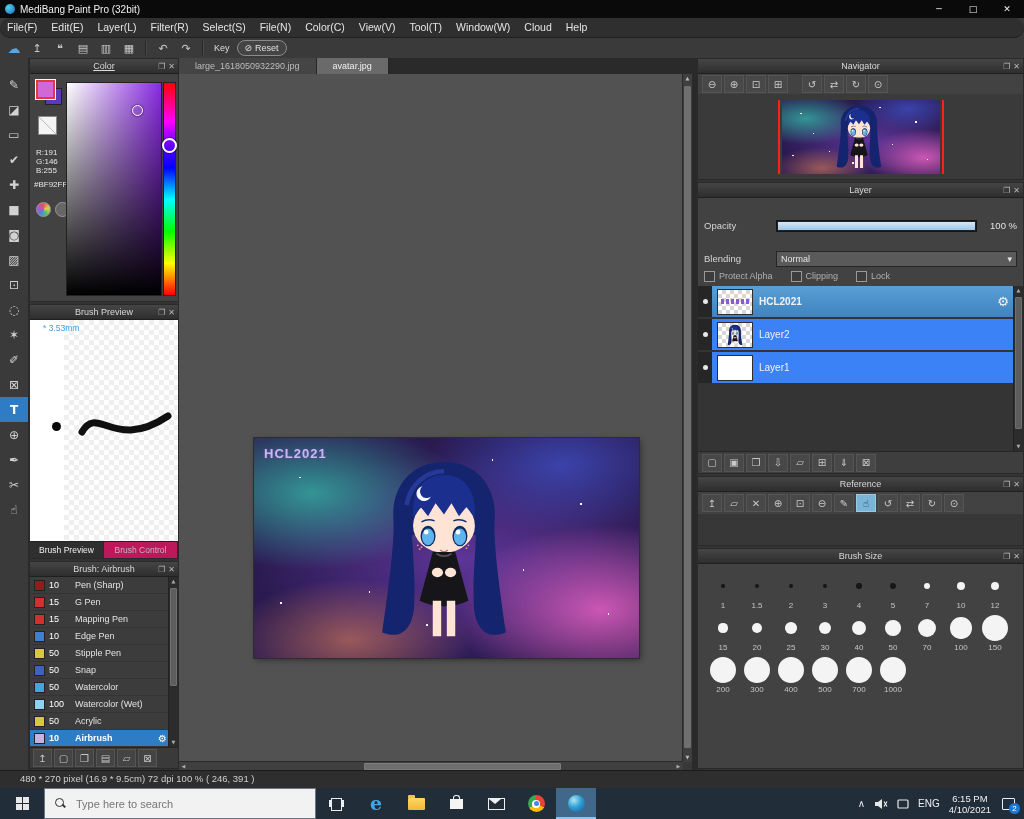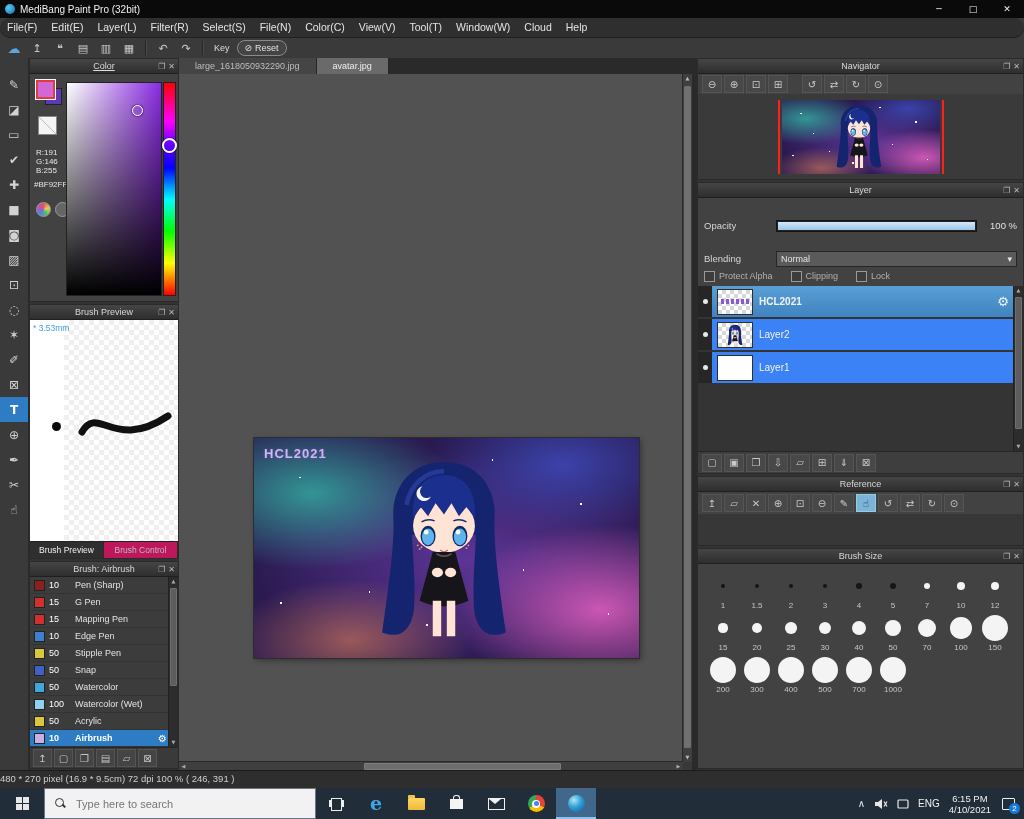--- a/index.html
+++ b/index.html
@@ -21,21 +21,21 @@
   .maintoolbar{height:20px;background:#3a3a3a;border-bottom:1px solid #242424;display:flex;align-items:center;padding-left:4px;gap:3px;}
   .tb-ic{width:20px;height:16px;display:flex;align-items:center;justify-content:center;font-size:11px;color:#c8c8c8;}
   .tb-ic.cloud{color:#5aa6e0;font-size:13px;}
   .tb-sep{width:1px;height:14px;background:#252525;border-right:1px solid #4a4a4a;margin:0 3px;}
   .key-label{font-size:9px;color:#ddd;margin:0 4px;}
   .reset-pill{display:flex;align-items:center;gap:3px;height:14px;border:1px solid #8a8a8a;border-radius:8px;padding:0 7px;font-size:9px;color:#e0e0e0;background:#444;}
 
   
   .main{position:absolute;top:58px;left:0;right:0;bottom:48px;display:flex;background:#333;}
   .statusbar{position:absolute;bottom:31px;left:0;right:0;height:17px;background:#2e2e2e;border-top:1px solid #1b1b1b;
-    color:#cfcfcf;font-size:9.5px;line-height:16px;padding-left:0;}
+    color:#cfcfcf;font-size:9.5px;line-height:16px;padding-left:20px;}
 
   
   .toolstrip{width:28px;background:#3a3a3a;border-right:1px solid #2a2a2a;display:flex;flex-direction:column;padding-top:14px;}
   .tool{width:28px;height:25px;display:flex;align-items:center;justify-content:center;font-size:12px;color:#d2d2d2;}
   .tool.sel{background:#2e7cc4;color:#fff;font-weight:bold;}
 
   
   .leftcol{width:150px;display:flex;flex-direction:column;background:#333;}
   .panel{background:#424242;border:1px solid #2a2a2a;margin-bottom:2px;display:flex;flex-direction:column;}
   .panel-header{position:relative;height:14px;background:linear-gradient(#454545,#2e2e2e);border-bottom:1px solid #1f1f1f;
@@ -59,21 +59,21 @@
   .sv-marker{position:absolute;right:18px;top:22px;width:9px;height:9px;border:1.5px solid #fff;border-radius:50%;box-shadow:0 0 2px #000;}
   .hue-bar{position:absolute;left:133px;top:8px;width:11px;height:212px;border:1px solid #222;
     background:linear-gradient(to bottom,#ff0000,#ff00ff 18%,#8000ff 27%,#0000ff 40%,#00ffff 55%,#00ff00 70%,#ffff00 85%,#ff0000);}
   .hue-marker{position:absolute;left:-2px;top:55px;width:11px;height:11px;border:2px solid #fff;border-radius:50%;box-shadow:0 0 2px #000;}
 
   
   .preview-panel{height:254px;}
   .preview-body{position:relative;flex:1;background:#fff;overflow:hidden;}
   .checker-right{position:absolute;left:34px;top:0;right:0;bottom:0;
     background:repeating-conic-gradient(#e2e2e2 0 25%,#fff 0 50%) 0 0/10px 10px;opacity:.55;}
-  .preview-size{position:absolute;left:3px;top:3px;font-size:8.5px;color:#3da0e0;z-index:3;}
+  .preview-size{position:absolute;left:13px;top:3px;font-size:8.5px;color:#3da0e0;z-index:3;}
   .preview-dot{position:absolute;left:22px;top:46%;width:9px;height:9px;border-radius:50%;background:#0a0a0a;z-index:2;}
   .preview-stroke{position:absolute;inset:0;z-index:2;}
   .preview-tabs{display:flex;height:16px;flex:0 0 auto;border-top:1px solid #222;}
   .ptab{flex:1;display:flex;align-items:center;justify-content:center;font-size:8.5px;background:#be185d;color:#bbb;border-right:1px solid #2a2a2a;}
   .ptab.active{background:#2f2f2f;color:#f0f0f0;}
 
   
   .brush-panel{flex:1;}
   .brush-list{flex:1;position:relative;background:#3c3c3c;overflow:hidden;padding-right:9px;}
   .brow{display:flex;align-items:center;height:16px;padding-left:4px;gap:4px;border-bottom:1px solid #343434;}

